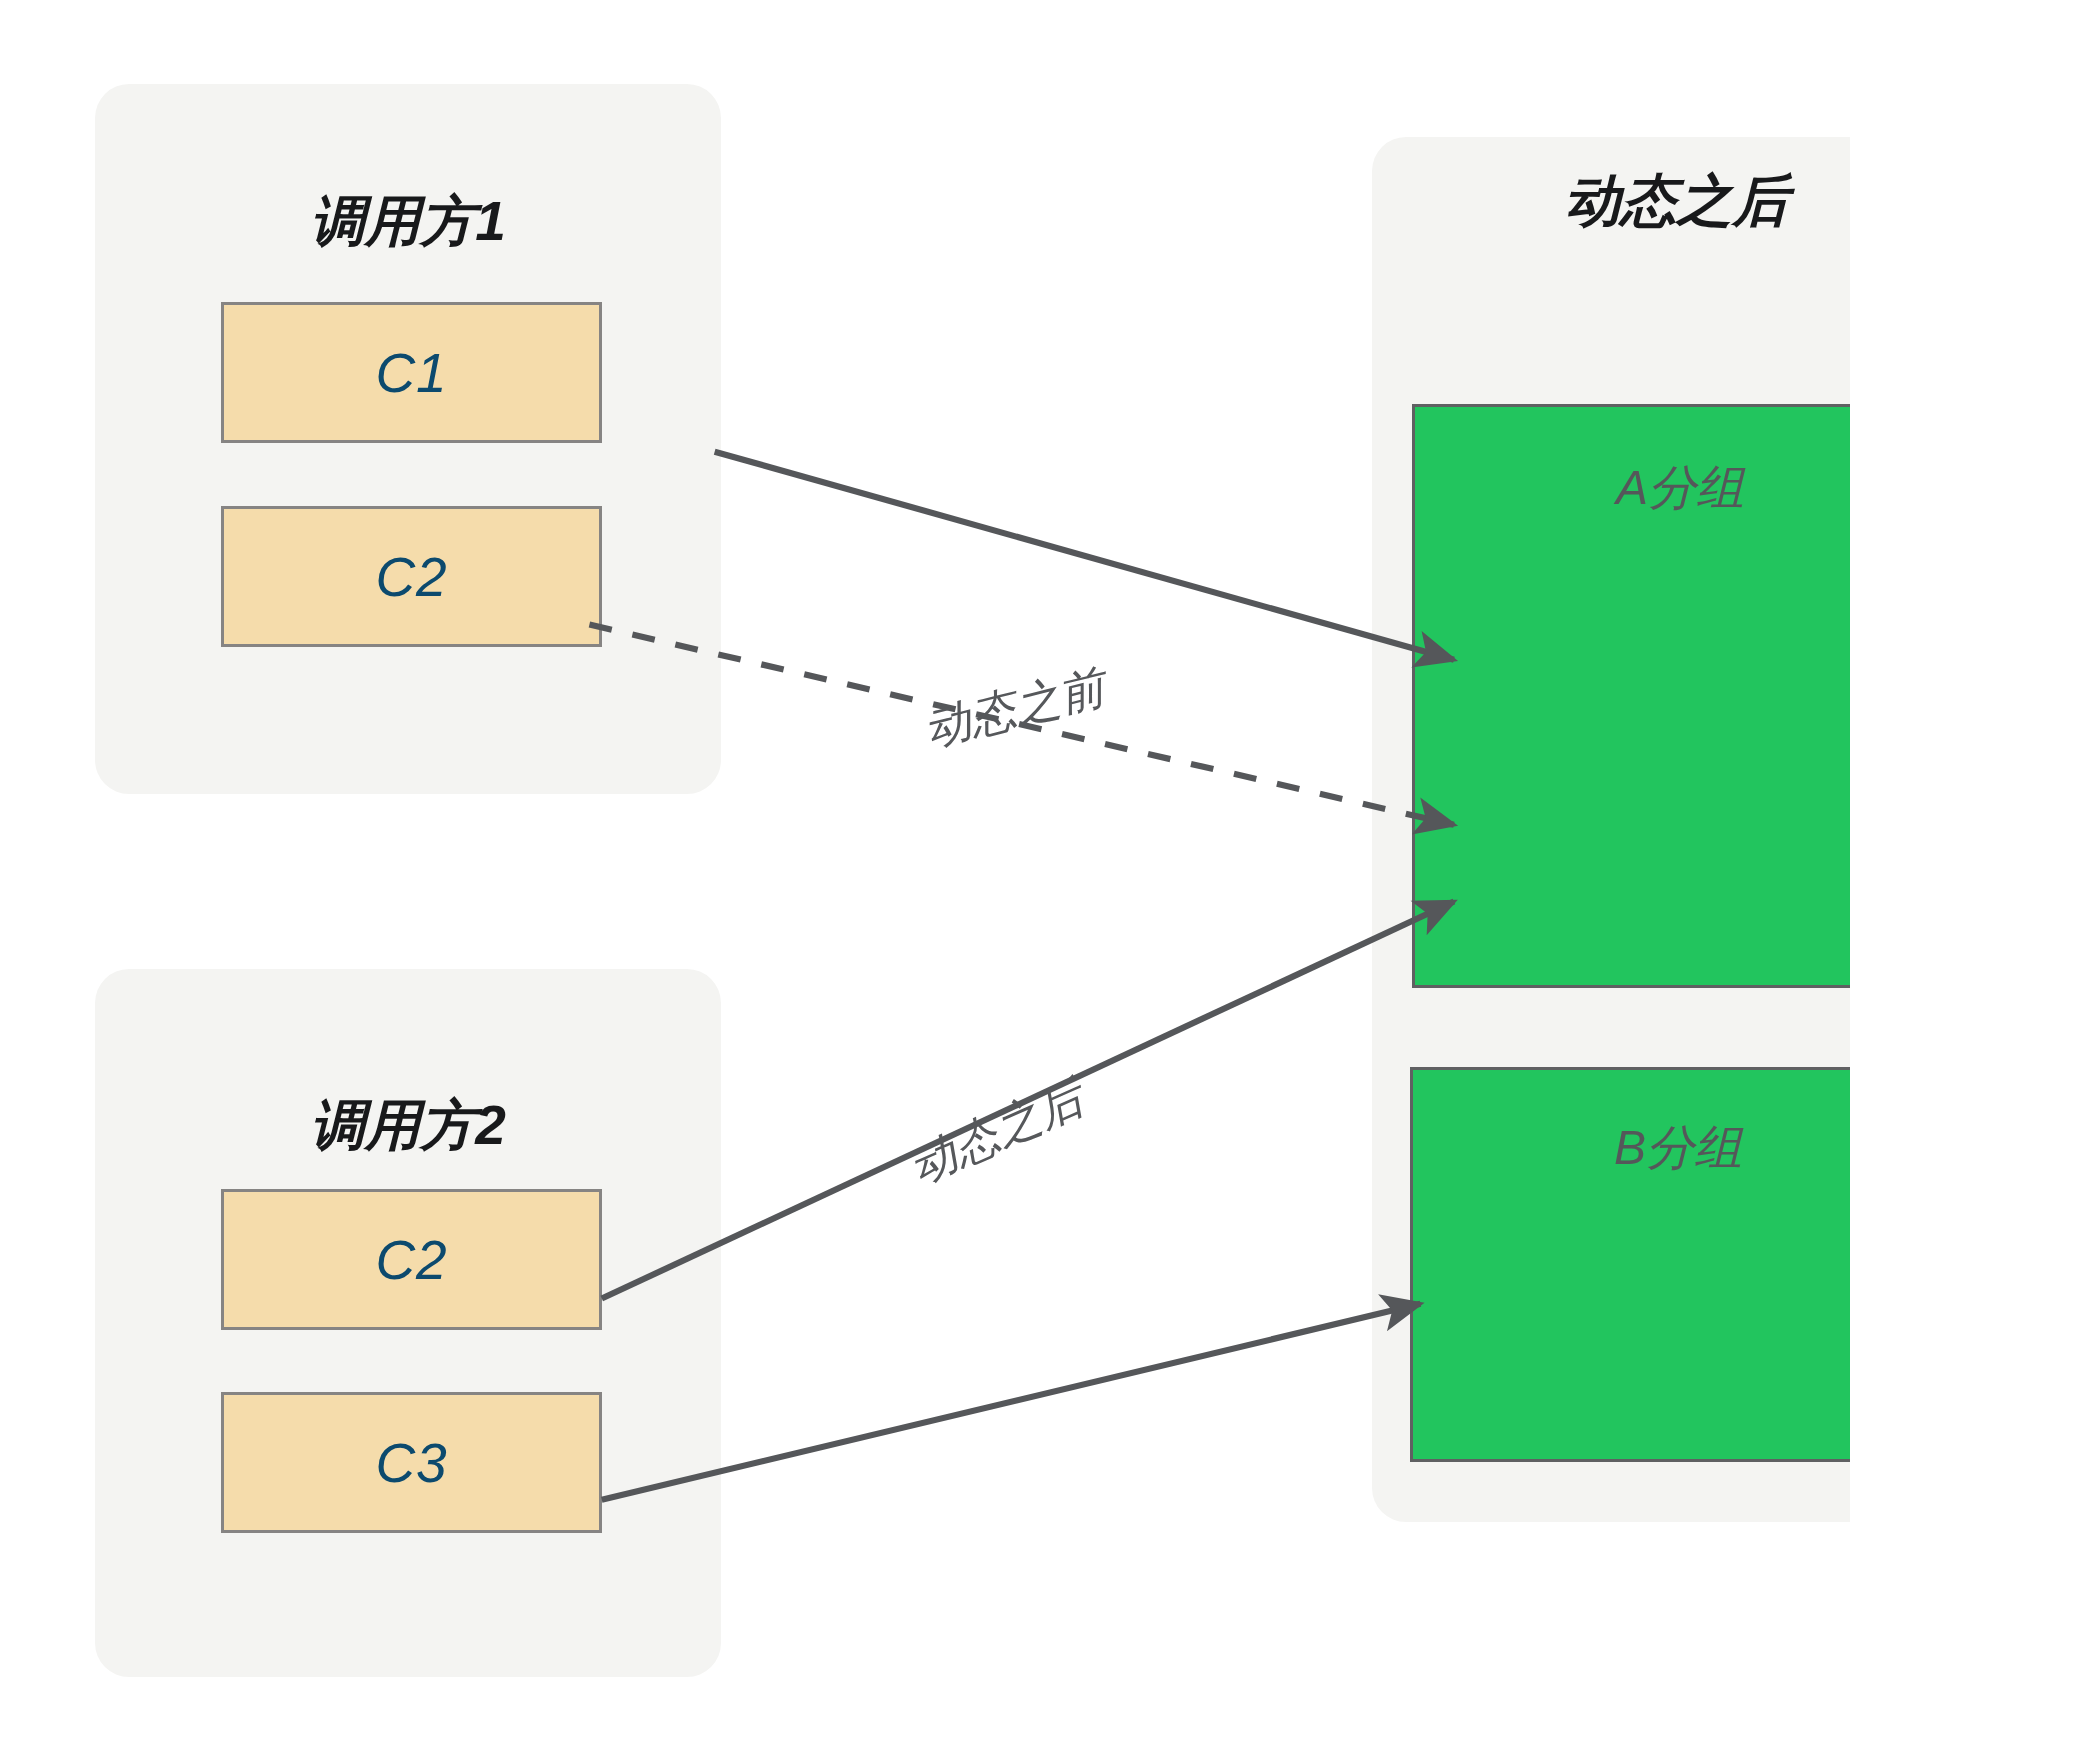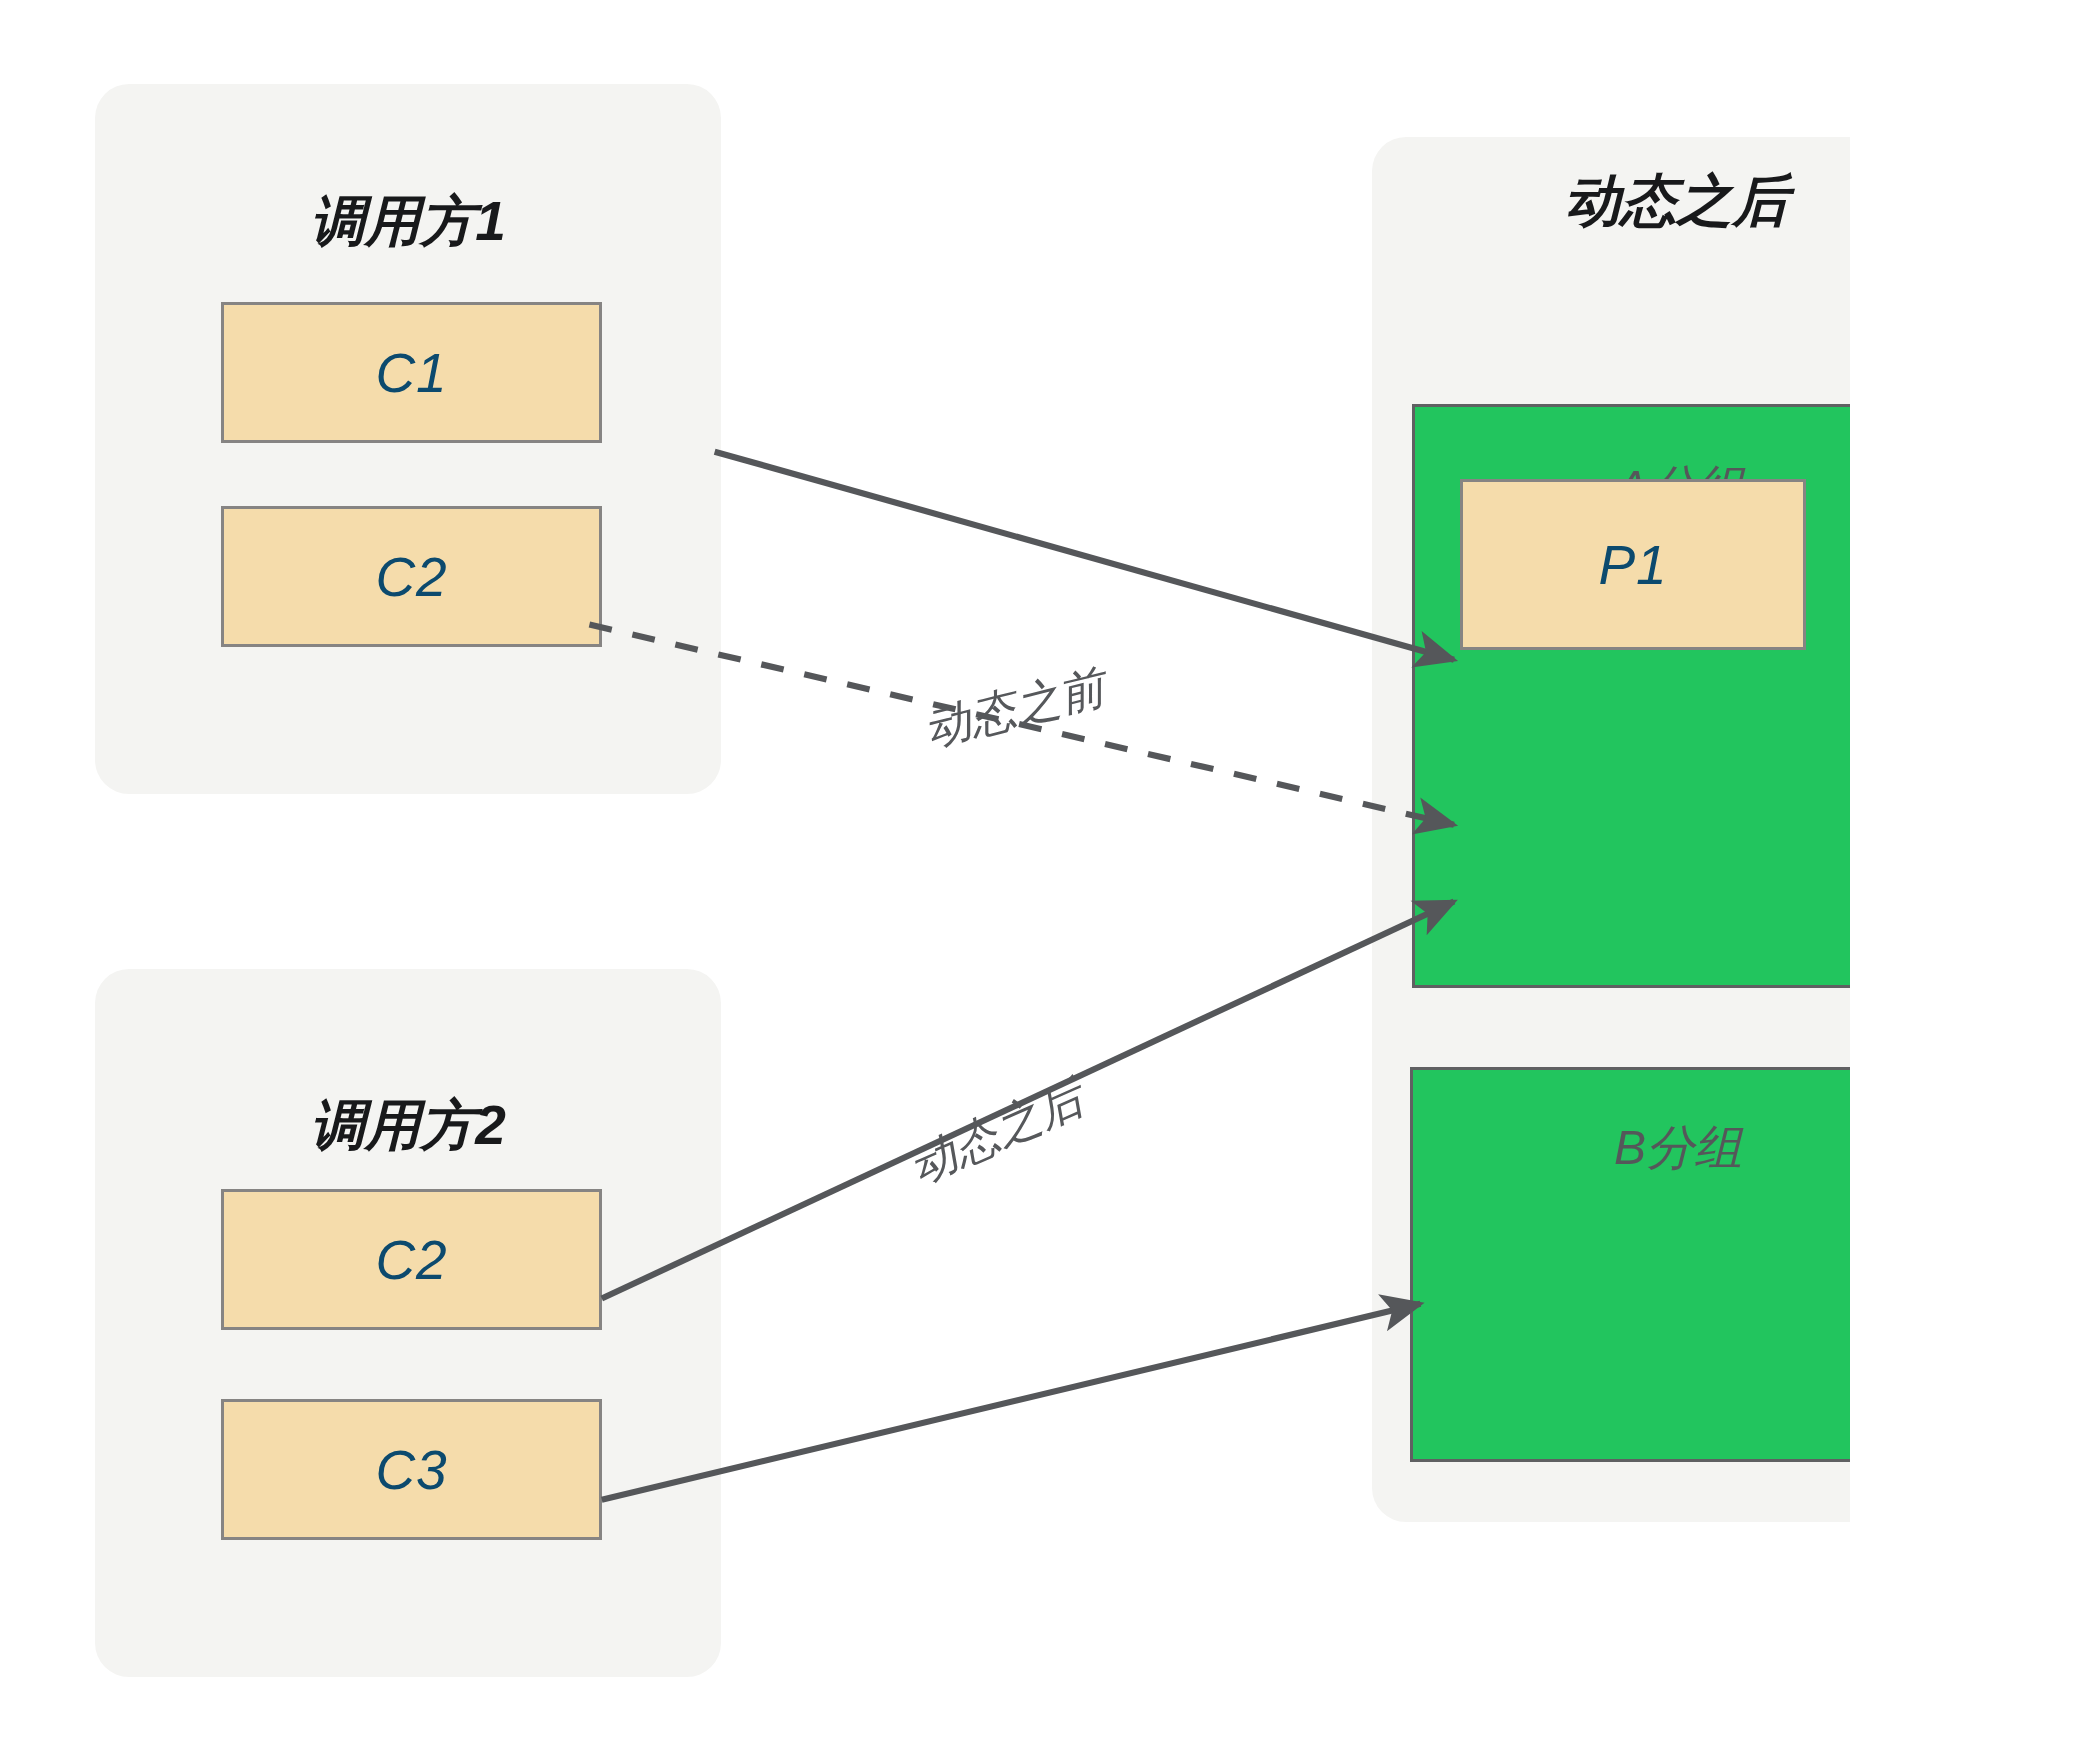--- a/index.html
+++ b/index.html
@@ -75,21 +75,21 @@
     font-size: 55px;
     color: #0c4a6e;
     letter-spacing: 0.9px;
   }
 
   
   #node-c1 { left: 221px; top: 302px; width: 381px; height: 141px; }
   #node-c2 { left: 221px; top: 506px; width: 381px; height: 141px; }
   
   #node-c2b{ left: 221px; top: 1189px; width: 381px; height: 141px; }
-  #node-c3 { left: 221px; top: 1392px; width: 381px; height: 141px; margin-top: 7px; }
+  #node-c3 { left: 221px; top: 1392px; width: 381px; height: 141px; }
   
   #node-p1 { left: 1460px; top: 479px;  width: 346px; height: 171px; }
   #node-p2 { left: 1460px; top: 686px;  width: 346px; height: 171px; }
   #node-p3 { left: 1456px; top: 1225px; width: 346px; height: 162px; }
 
   
   #connectors {
     position: absolute;
     left: 0;
     top: 0;
@@ -134,21 +134,20 @@
   <div class="node" id="node-c2b">C2</div>
   <div class="node" id="node-c3">C3</div>
 
   <div class="panel" id="panel-provider">
     <div class="panel-title" style="top:26.5px;">动态之后</div>
   </div>
 
   <div class="group-box" id="group-a">
     <div class="group-title" style="top:49px;">A分组</div>
   </div>
-  <div class="node" id="node-p1">P1</div>
 
   <div class="group-box" id="group-b">
     <div class="group-title" style="top:46px;">B分组</div>
   </div>
 
   <svg id="connectors" viewBox="0 0 2361 1994">
     <defs>
       <marker id="arrow-solid" viewBox="0 0 10 10" refX="9" refY="5" markerWidth="7" markerHeight="7" orient="auto-start-reverse">
         <path d="M 0 0.6 L 10 5 L 0 9.4 L 2.3 5 Z" fill="#55575a"></path>
       </marker>

